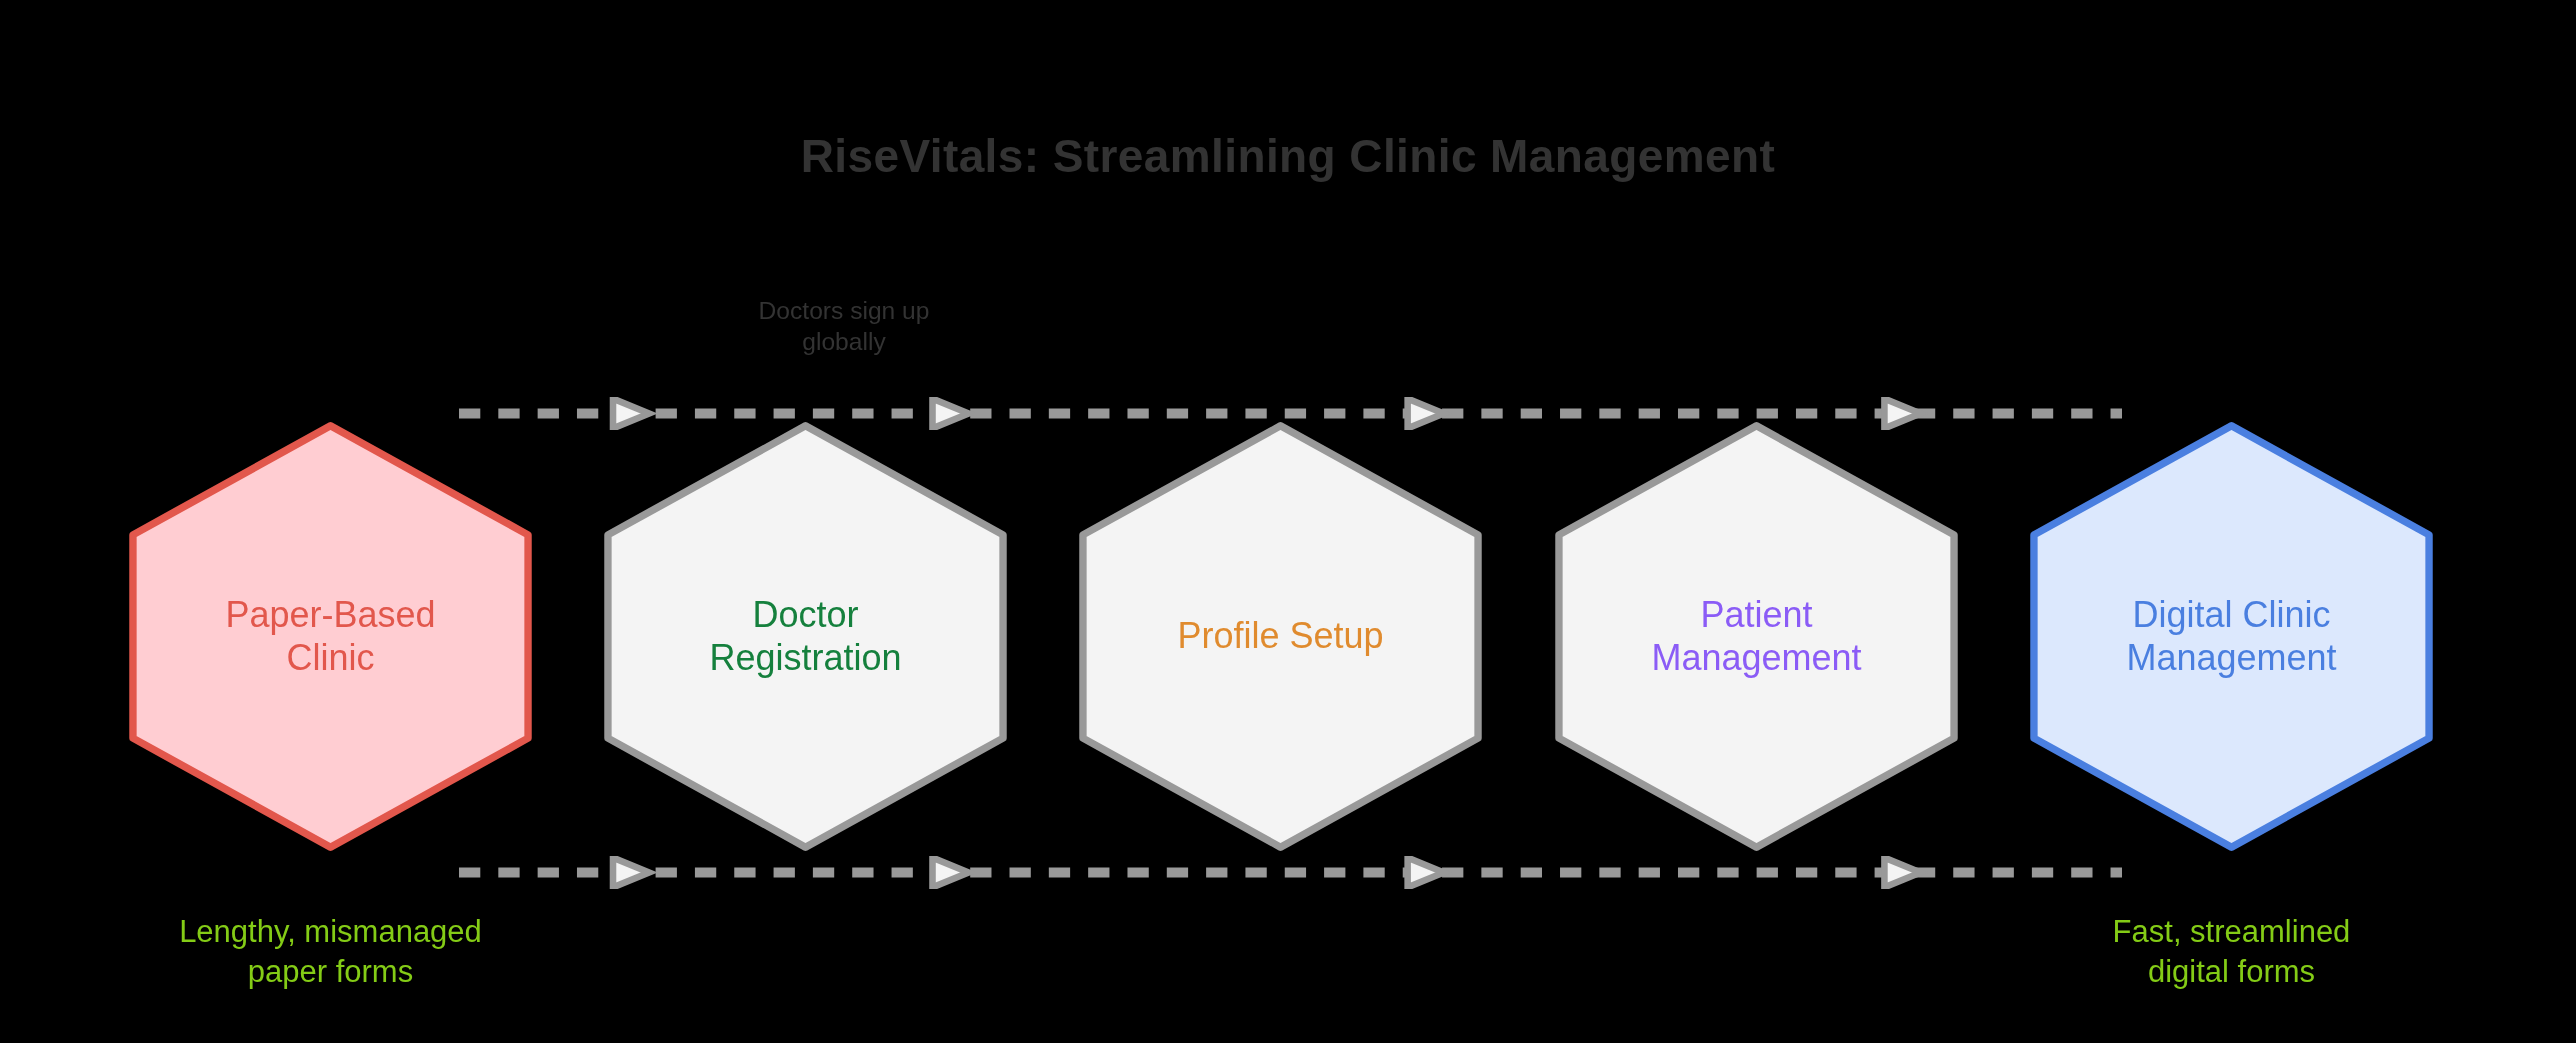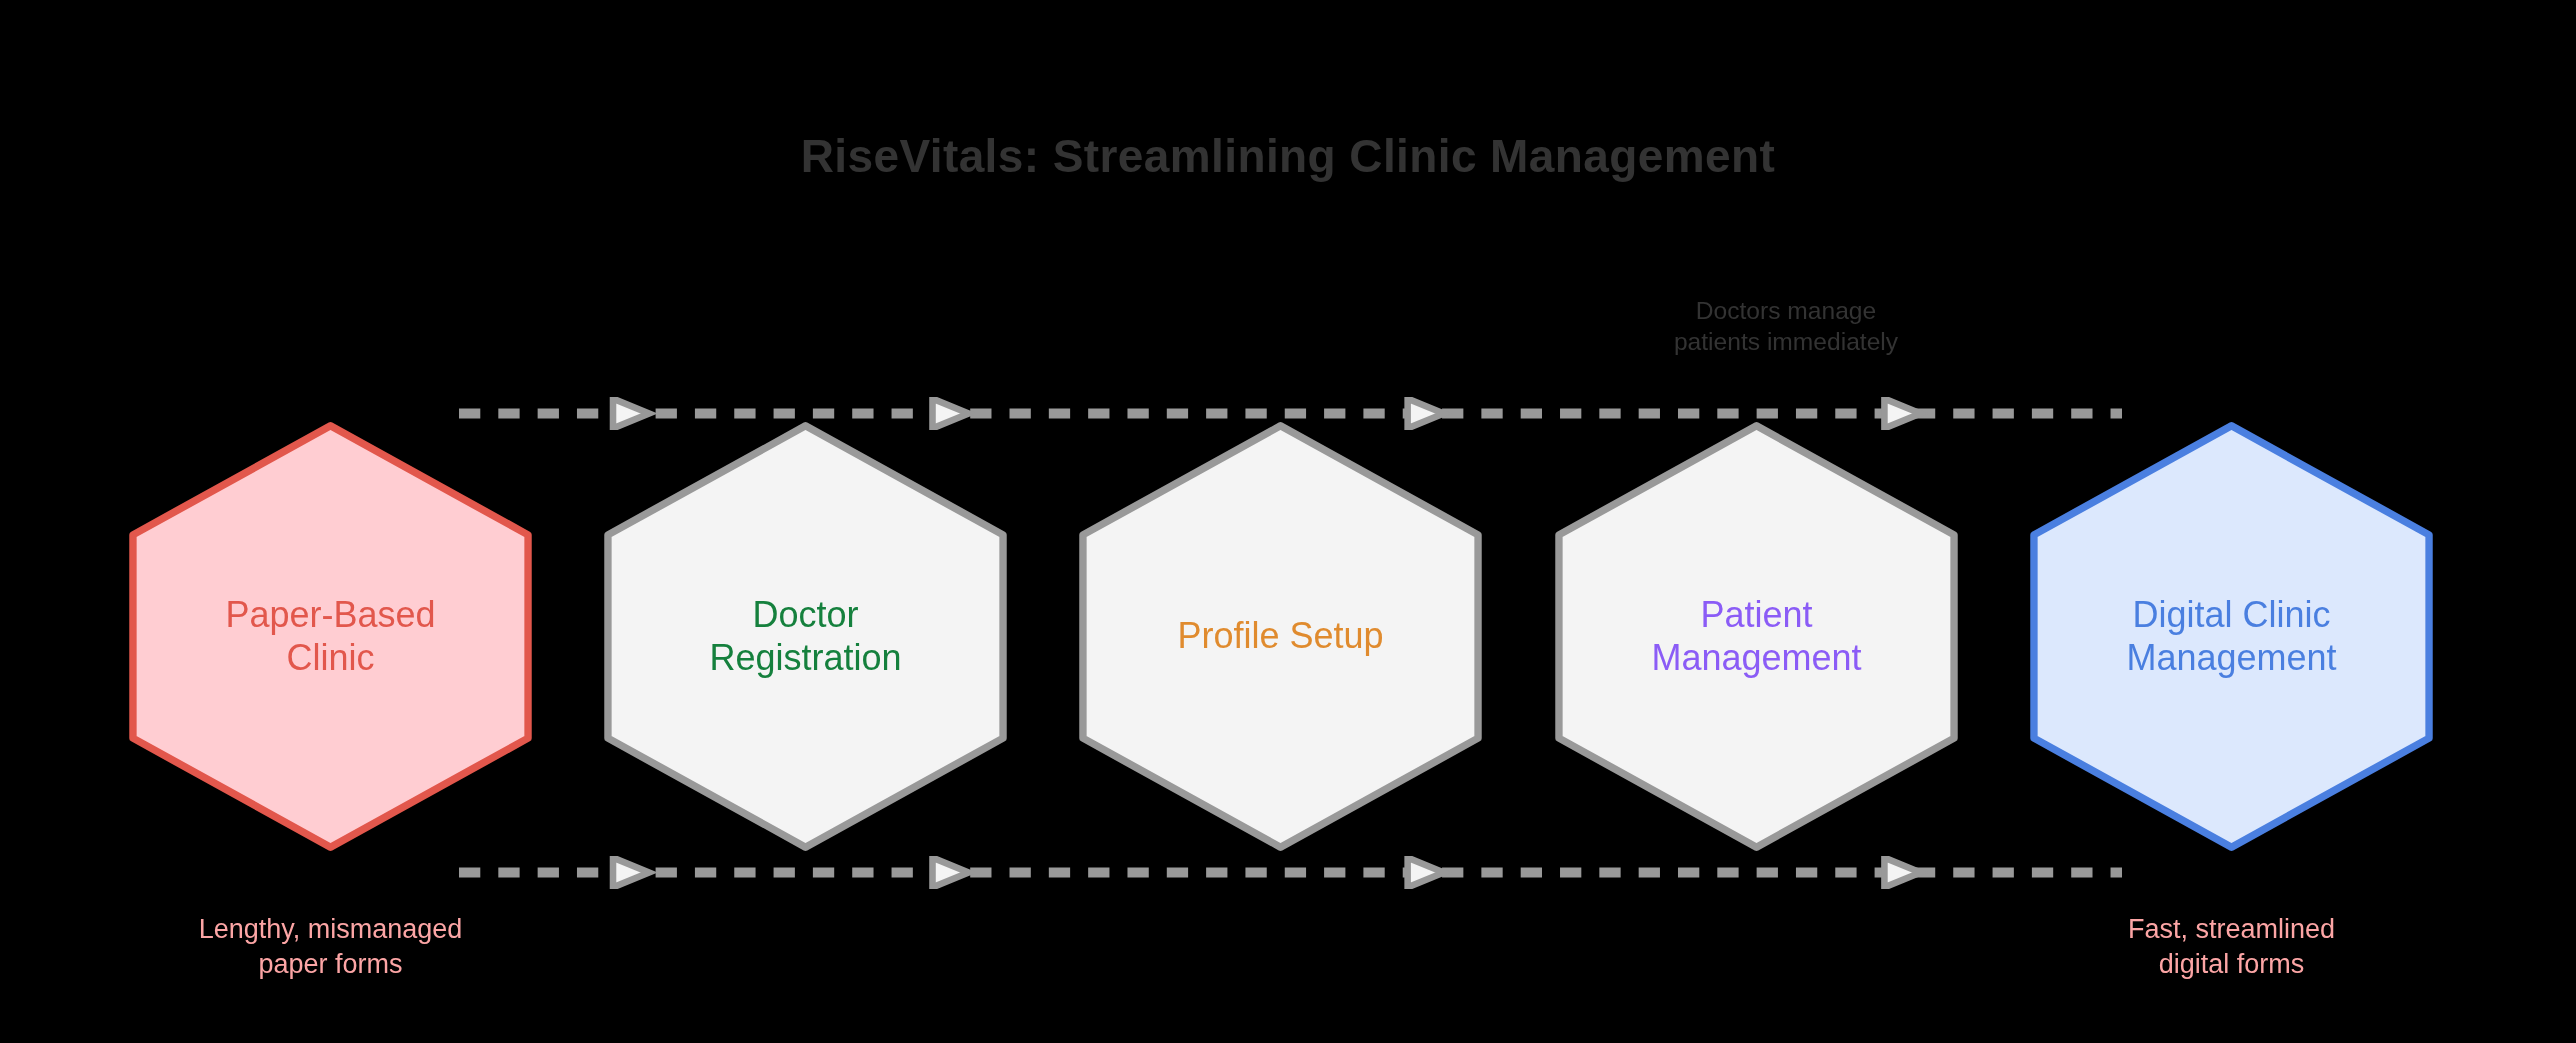--- a/index.html
+++ b/index.html
@@ -89,23 +89,23 @@
   #step-label-0 { left: 672px;  }
   #step-label-1 { left: 1143px; }
   #step-label-2 { left: 1614px; }
 
   
   .outcome-label {
     position: absolute;
     top: 912px;
     width: 361px;
     text-align: center;
-    font-size: 27px;
+    font-size: 31px;
     line-height: 1.28;
-    color: #fca5a5;
+    color: #84cc16;
     white-space: pre-line;
   }
   #outcome-label-left  { left: 150px;  }
   #outcome-label-right { left: 2051px; }
 </style>
 </head>
 <body>
 
 <div id="stage">
 
@@ -128,22 +128,22 @@
       <line x1="0" y1="20" x2="2030" y2="20" stroke="#999999" stroke-width="12" stroke-dasharray="26 22"></line>
       <g>
         <polygon points="188,2 232,20 188,38" fill="#f4f4f4" stroke="#999999" stroke-width="8"></polygon>
         <polygon points="578,2 622,20 578,38" fill="#f4f4f4" stroke="#999999" stroke-width="8"></polygon>
         <polygon points="1158,2 1202,20 1158,38" fill="#f4f4f4" stroke="#999999" stroke-width="8"></polygon>
         <polygon points="1740,2 1784,20 1740,38" fill="#f4f4f4" stroke="#999999" stroke-width="8"></polygon>
       </g>
     </svg>
   </div>
 
-  <div id="step-label-2" class="step-label">Doctors manage
-patients immediately</div>
+  <div id="step-label-0" class="step-label">Doctors sign up
+globally</div>
 
   <div id="hex-0" class="hex">
     <svg viewBox="0 0 506 538">
       <polygon points="253,12 494,145 494,393 253,526 12,393 12,145" stroke="#e2574c" stroke-width="9" stroke-linejoin="round" fill="#ffcdd2"></polygon>
     </svg>
     <div class="hex-label" style="color:#e2574c">Paper-Based
 Clinic</div>
   </div>
 
   <div id="hex-1" class="hex">

